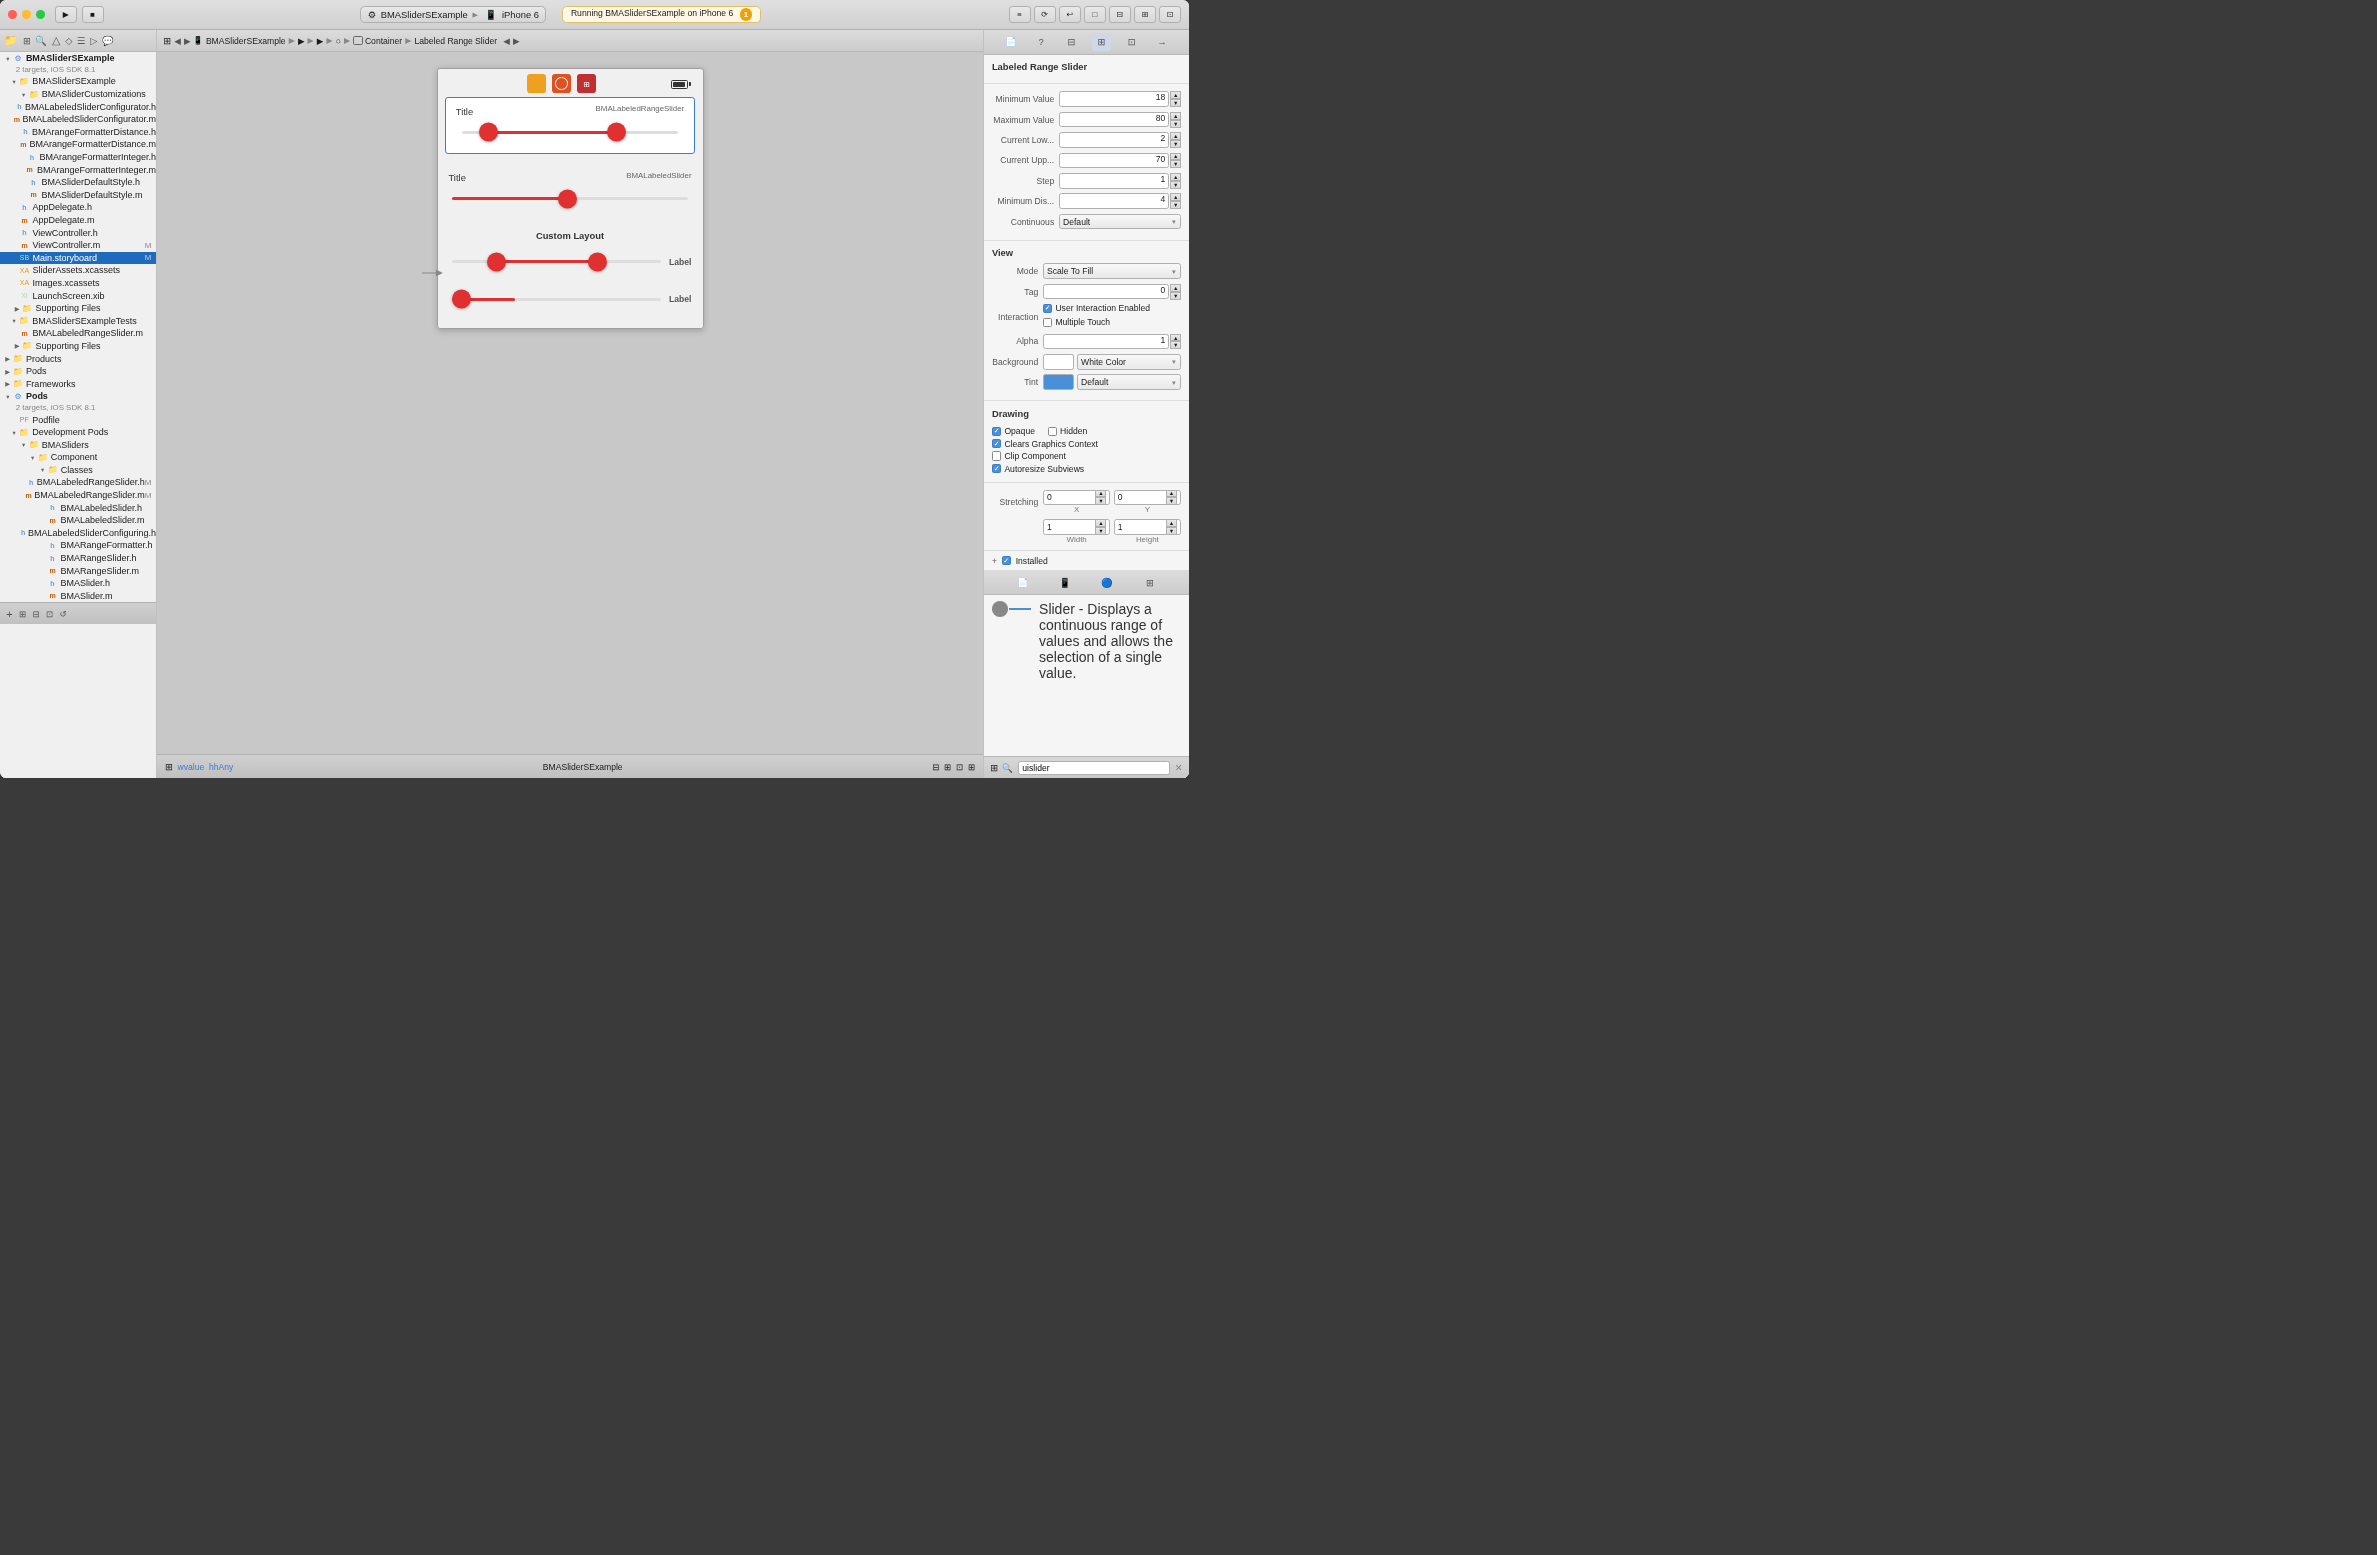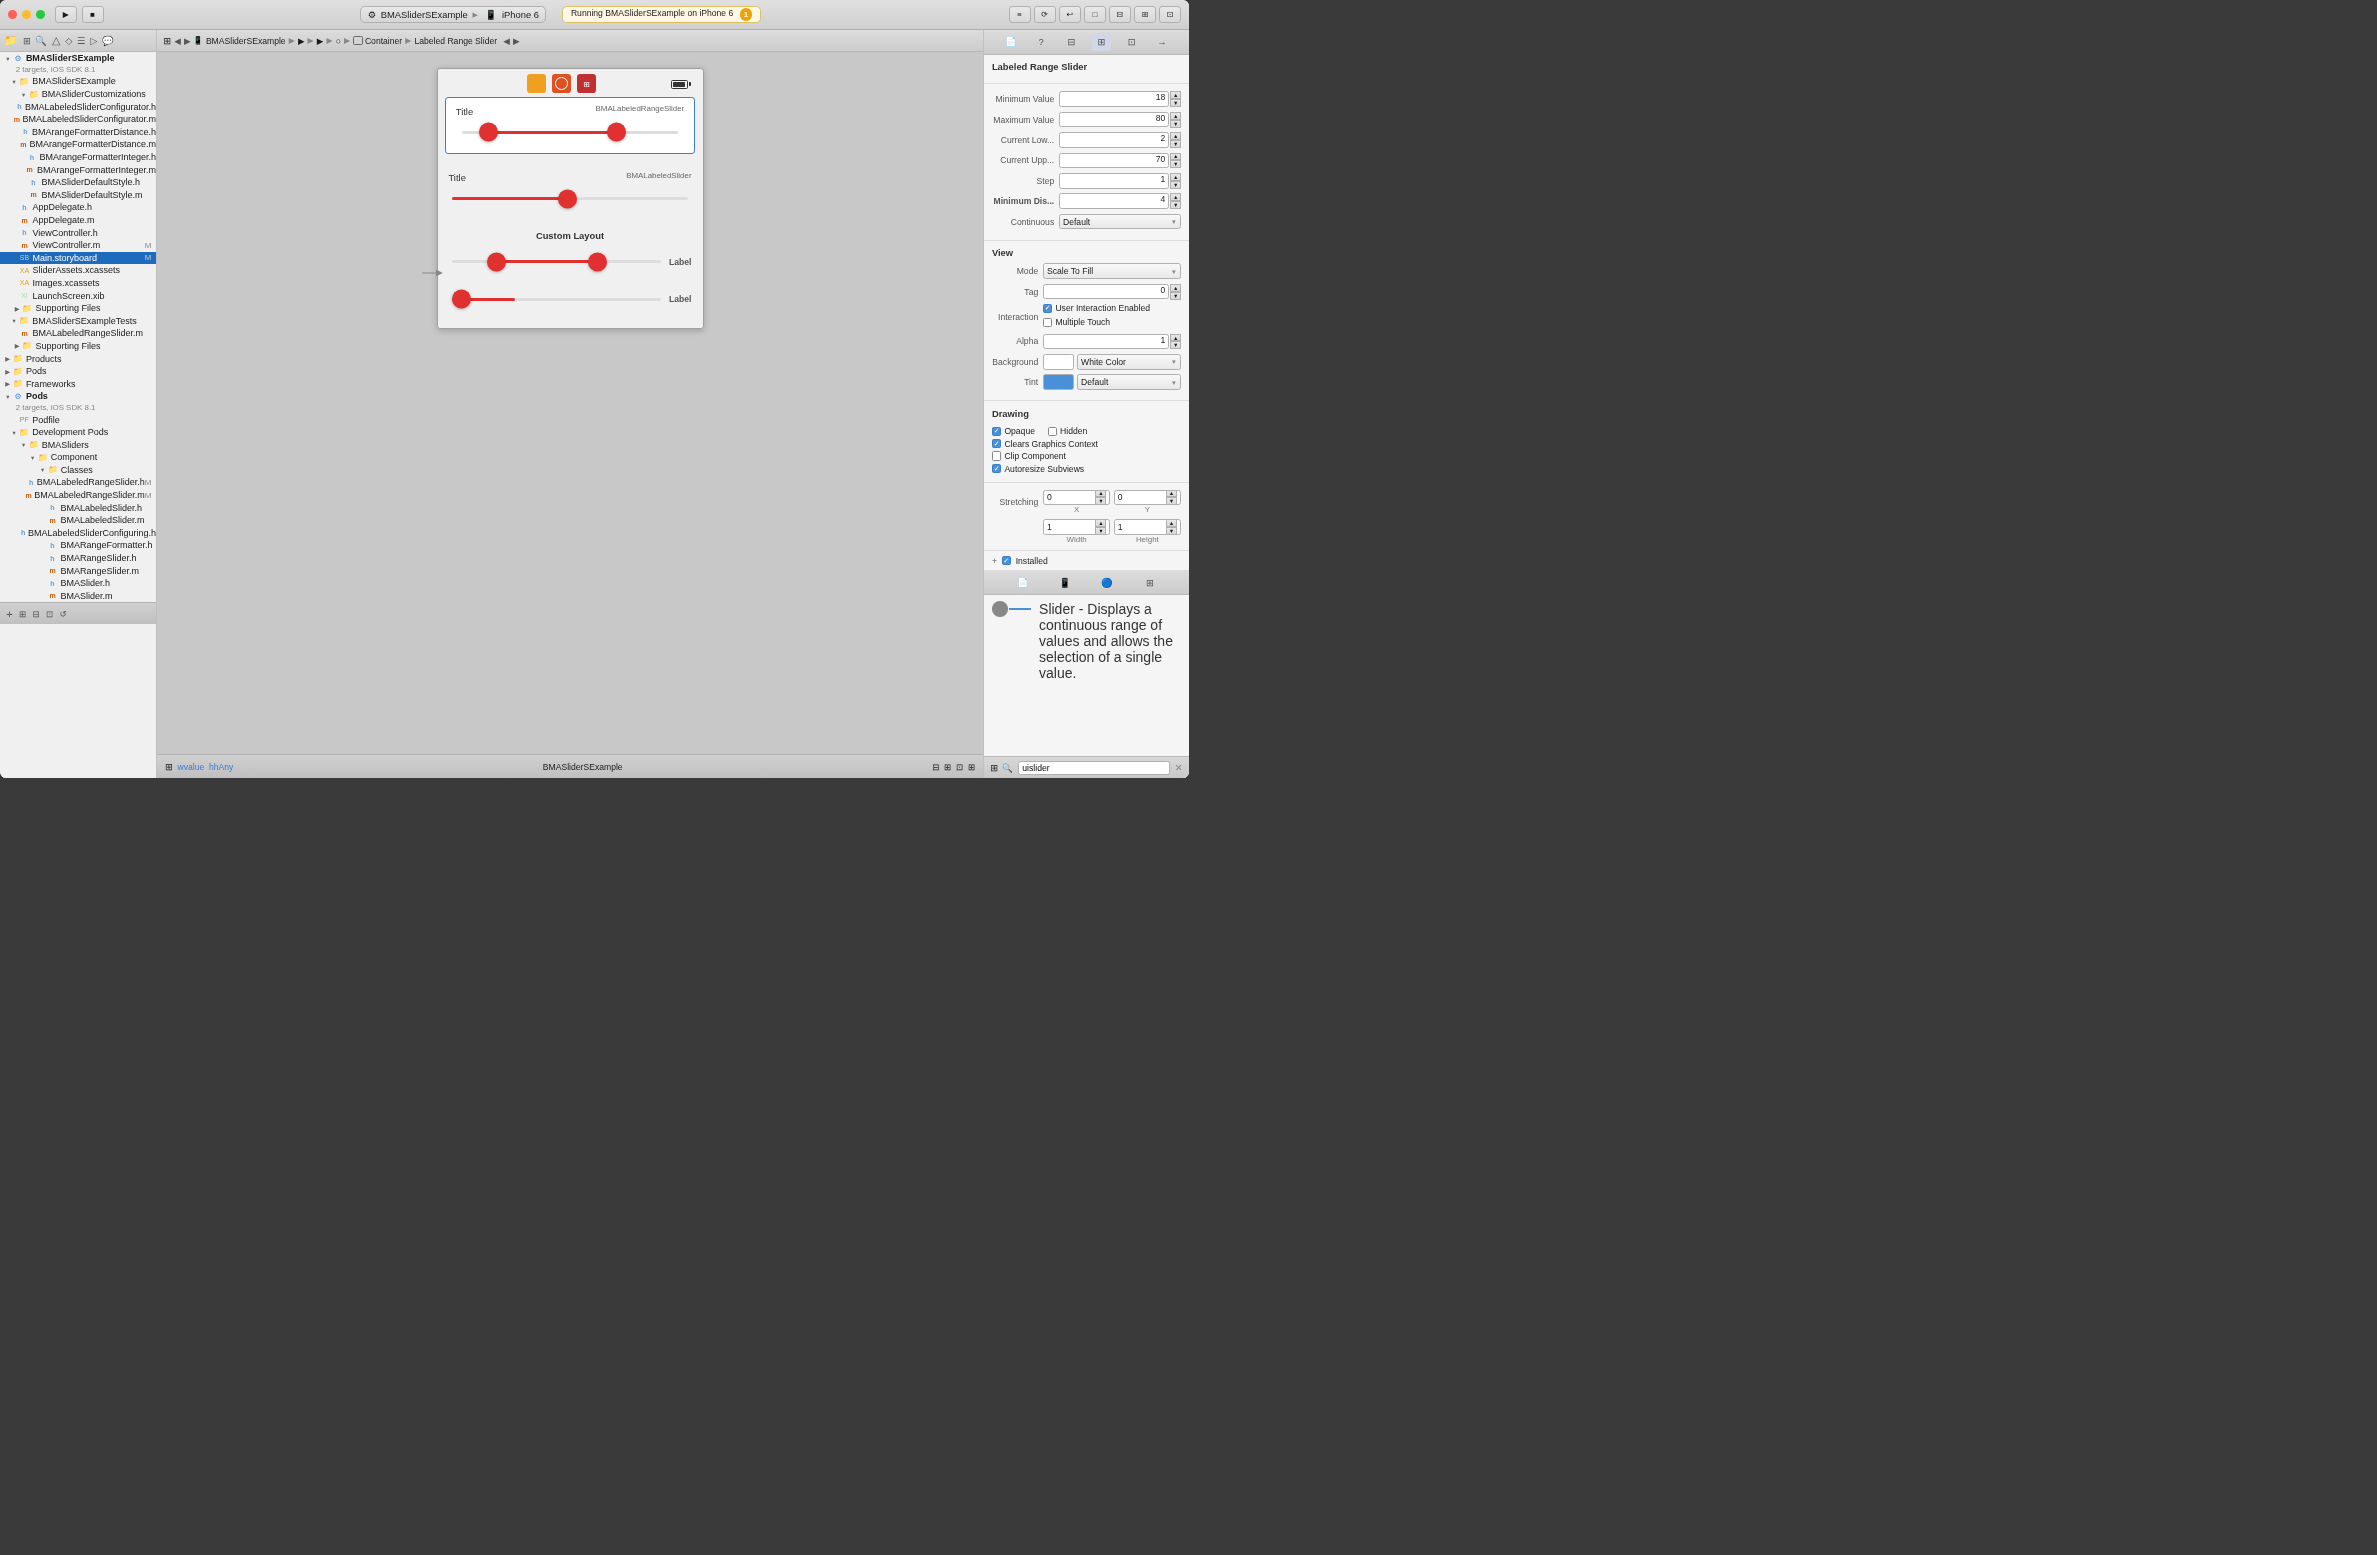--- a/index.html
+++ b/index.html
@@ -967,21 +967,21 @@
           <div class="inspector-label" style="width:67px;">Step</div>
           <div class="inspector-field">
             <div class="field-input"><span>1</span></div>
             <div class="field-stepper">
               <div class="stepper-btn">▲</div>
               <div class="stepper-btn">▼</div>
             </div>
           </div>
         </div>
         <div class="inspector-row">
-          <div class="inspector-label" style="width:67px;font-weight:bold;">Minimum Dis...</div>
+          <div class="inspector-label" style="width:67px;">Minimum Dis...</div>
           <div class="inspector-field">
             <div class="field-input"><span>4</span></div>
             <div class="field-stepper">
               <div class="stepper-btn">▲</div>
               <div class="stepper-btn">▼</div>
             </div>
           </div>
         </div>
         <div class="inspector-row">
           <div class="inspector-label" style="width:67px;">Continuous</div>

